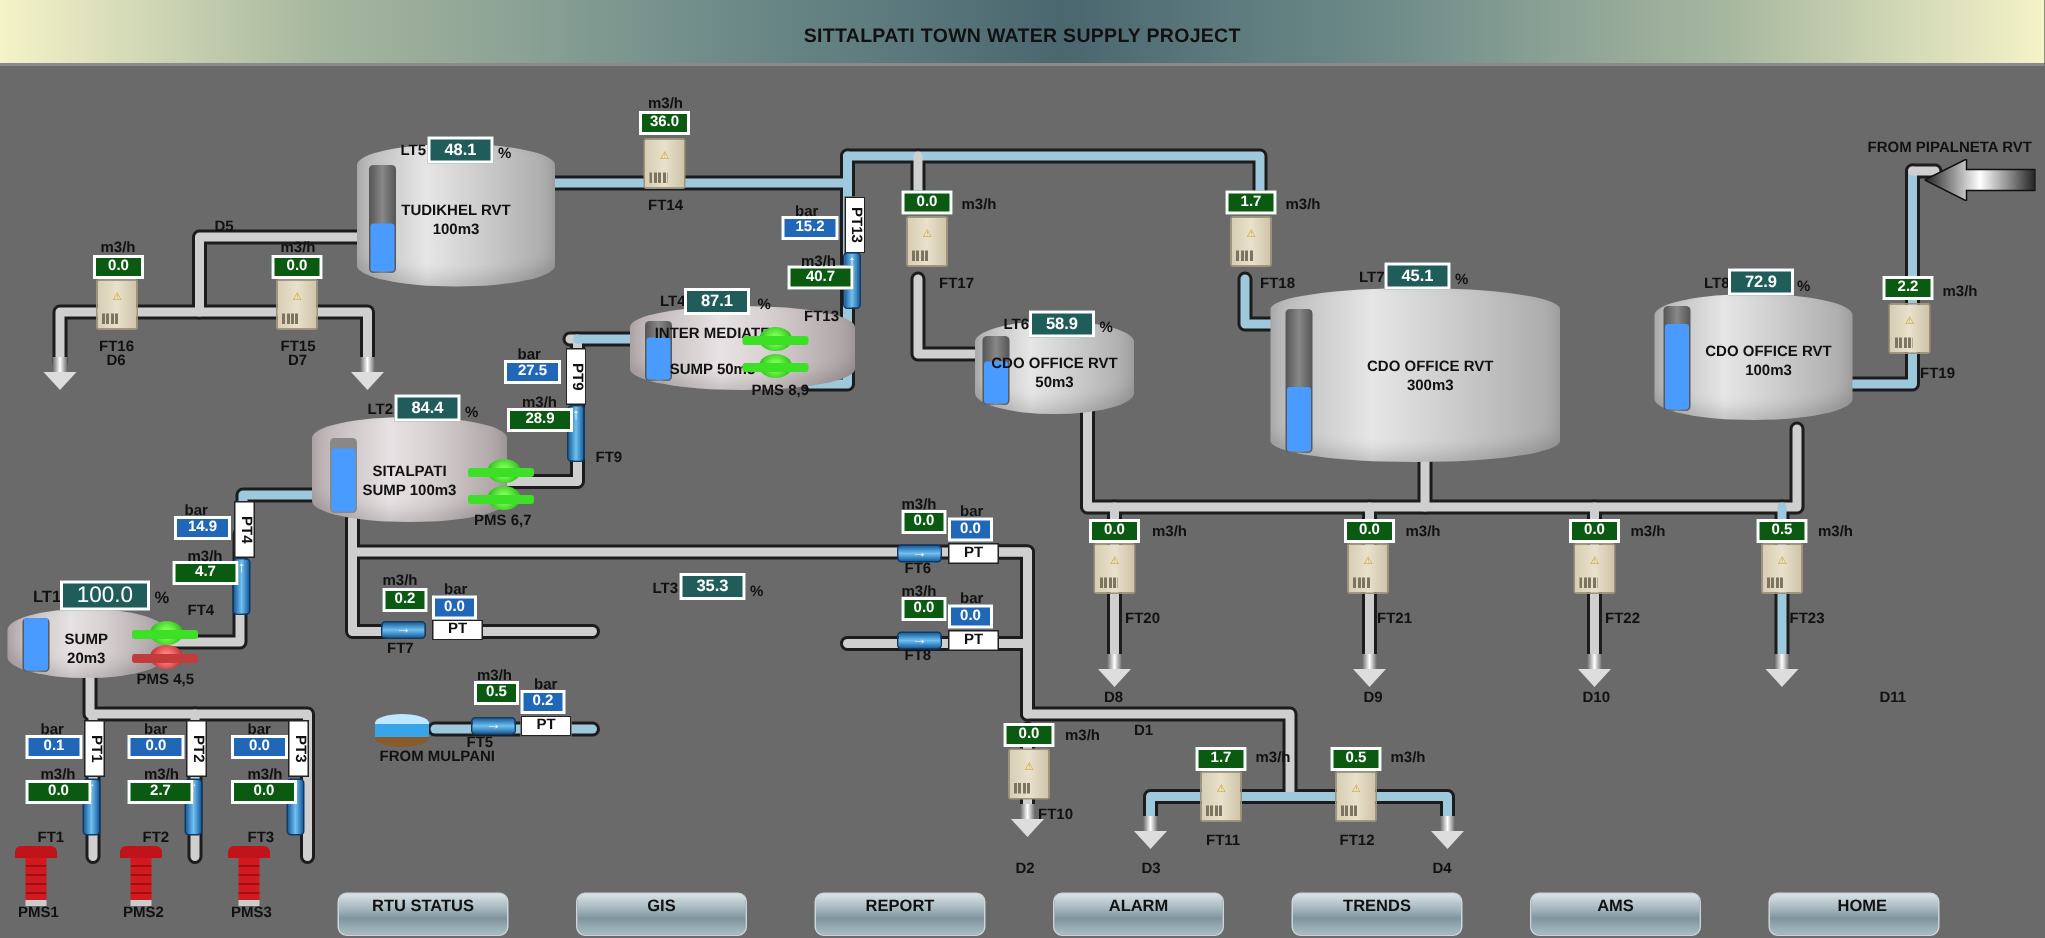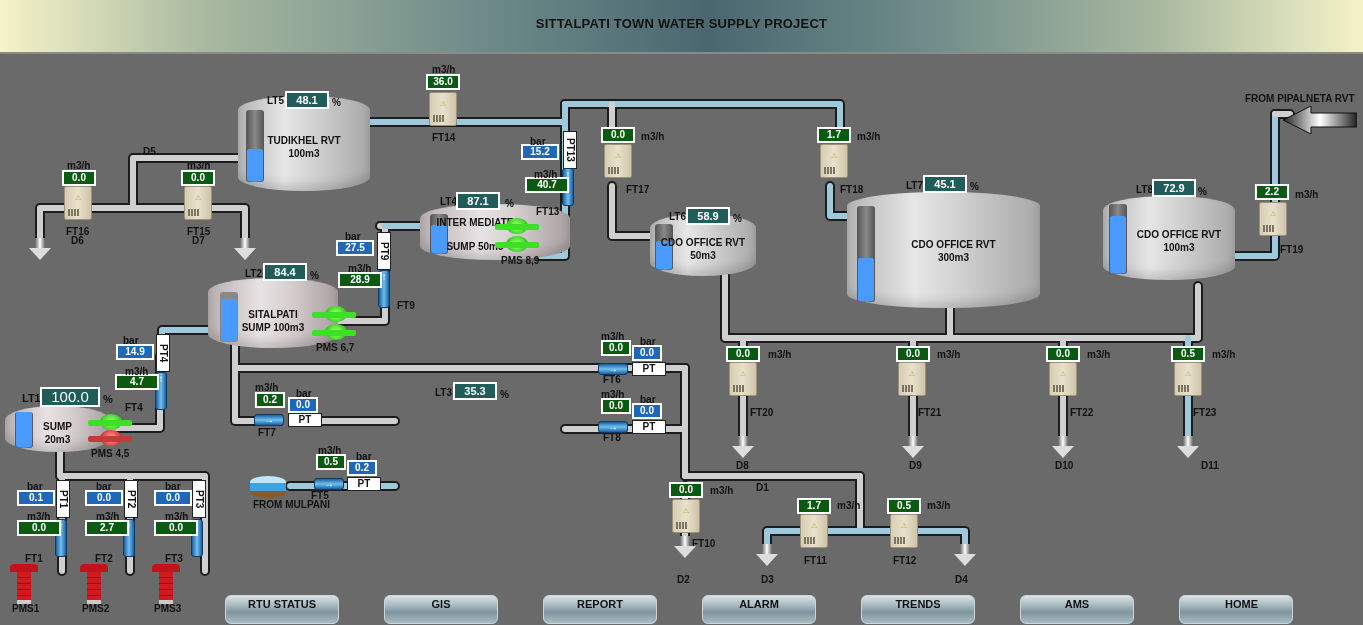--- a/index.html
+++ b/index.html
@@ -1,17 +1,17 @@
 <!DOCTYPE html>
 <html><head>
 <meta charset="utf-8">
 <style>
   * { box-sizing: border-box; margin: 0; padding: 0; }
   body { width: 1363px; height: 625px; overflow: hidden; background: #6a6a6a; font-family: "Liberation Sans", sans-serif; position: relative; }
-  .header { position: absolute; left: 0; top: 0; width: 1363px; height: 54px;
+  .header { position: absolute; left: 0; top: 0; width: 1363px; height: 44px;
     background: linear-gradient(90deg, #f5f3c8 0%, #a9b9a0 15%, #6f8c8a 35%, #4a6770 52%, #6f8c8a 68%, #a9b9a0 85%, #f5f3c8 100%);
     border-bottom: 2px solid #8a8a8a; }
   .title { position: absolute; left: 0; width: 1363px; top: 16px; text-align: center; font-weight: bold; font-size: 13px; color: #111; letter-spacing: 0.2px; }
   .canvas { position: absolute; left: 0; top: 56px; width: 1363px; height: 569px; }
   svg.pipes { position: absolute; left: 0; top: 0; }
   .lbl { position: absolute; font-size: 10px; font-weight: bold; color: #111; white-space: nowrap; }
   .unit { position: absolute; font-size: 10px; font-weight: bold; color: #111; white-space: nowrap; }
   .val { position: absolute; height: 16px; border: 2px solid #fff; color: #fff; font-size: 10px; font-weight: bold; text-align: center; line-height: 12px; }
   .flow { background: #0b5a12; width: 44px; }
   .bar { background: #2167b8; width: 38px; }
@@ -450,21 +450,21 @@
   <div class="drain" style="left:732px;top:390px;"></div>
   <span class="lbl" style="left:736px;top:404px;">D8</span>
   <div class="drain-stem" style="left:908px;top:380px;"></div>
   <div class="drain" style="left:902px;top:390px;"></div>
   <span class="lbl" style="left:909px;top:404px;">D9</span>
   <div class="drain-stem" style="left:1058px;top:380px;"></div>
   <div class="drain" style="left:1052px;top:390px;"></div>
   <span class="lbl" style="left:1055px;top:404px;">D10</span>
   <div class="drain-stem" style="left:1183px;top:380px;"></div>
   <div class="drain" style="left:1177px;top:390px;"></div>
-  <span class="lbl" style="left:1180px;top:404px;padding-left:21px;">D11</span>
+  <span class="lbl" style="left:1232px;top:404px;padding-left:21px;">D11</span>
 
   <div class="drain-stem" style="left:680px;top:480px;"></div>
   <div class="drain" style="left:674px;top:490px;"></div>
   <span class="lbl" style="left:677px;top:518px;">D2</span>
   <div class="drain-stem" style="left:762px;top:488px;"></div>
   <div class="drain" style="left:756px;top:498px;"></div>
   <span class="lbl" style="left:761px;top:518px;">D3</span>
   <div class="drain-stem" style="left:960px;top:488px;"></div>
   <div class="drain" style="left:954px;top:498px;"></div>
   <span class="lbl" style="left:955px;top:518px;">D4</span>

